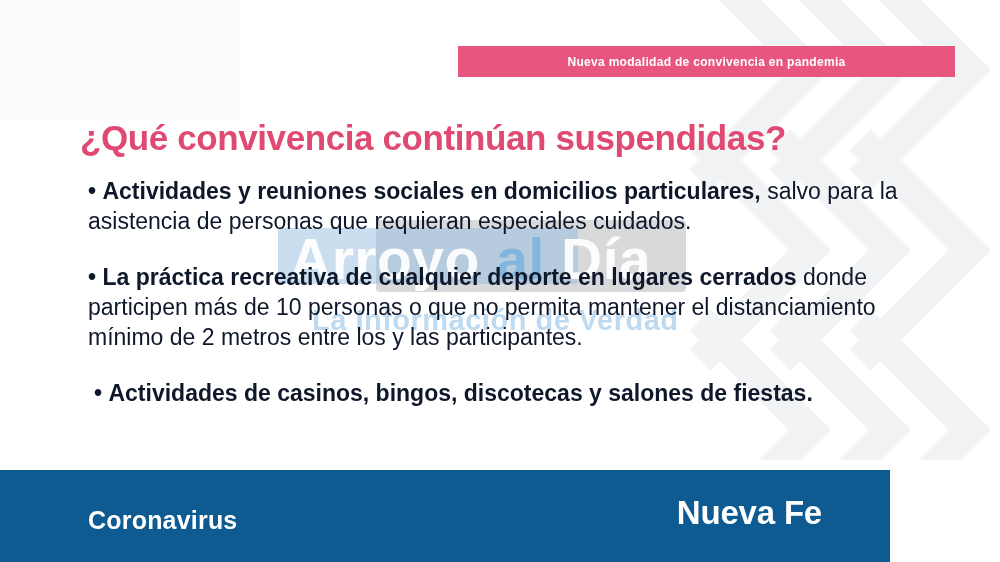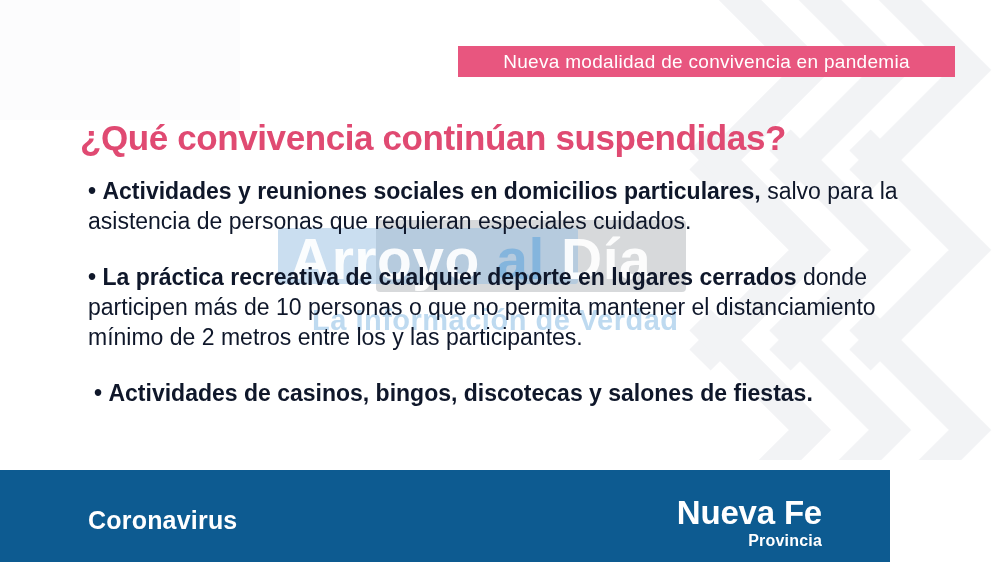--- a/index.html
+++ b/index.html
@@ -49,24 +49,24 @@
     width: 497px;
     height: 31px;
     background: #e8567f;
     display: flex;
     align-items: center;
     justify-content: center;
     box-sizing: border-box;
   }
   .banner-text {
     color: #ffffff;
-    font-size: 19px;
+    font-size: 12px;
     letter-spacing: 0.3px;
     white-space: nowrap;
-    font-weight: 400;
+    font-weight: 700;
   }
 
   
   .title {
     position: absolute;
     left: 80px;
     top: 118px;
     font-size: 35px;
     font-weight: bold;
     color: #e04a72;
@@ -234,17 +234,16 @@
       <span class="b">•</span>
       <span class="b">Actividades de casinos, bingos, discotecas y salones de fiestas.</span><span class="r"></span>
     </p>
 
   </div>
 
   <div class="footer">
     <div class="footer-title">Coronavirus</div>
     <div class="logo">
       <div class="logo-main">Nueva Fe</div>
-      <div class="logo-sub">Provincia</div>
     </div>
   </div>
 
 </div>
 
 </body></html>

